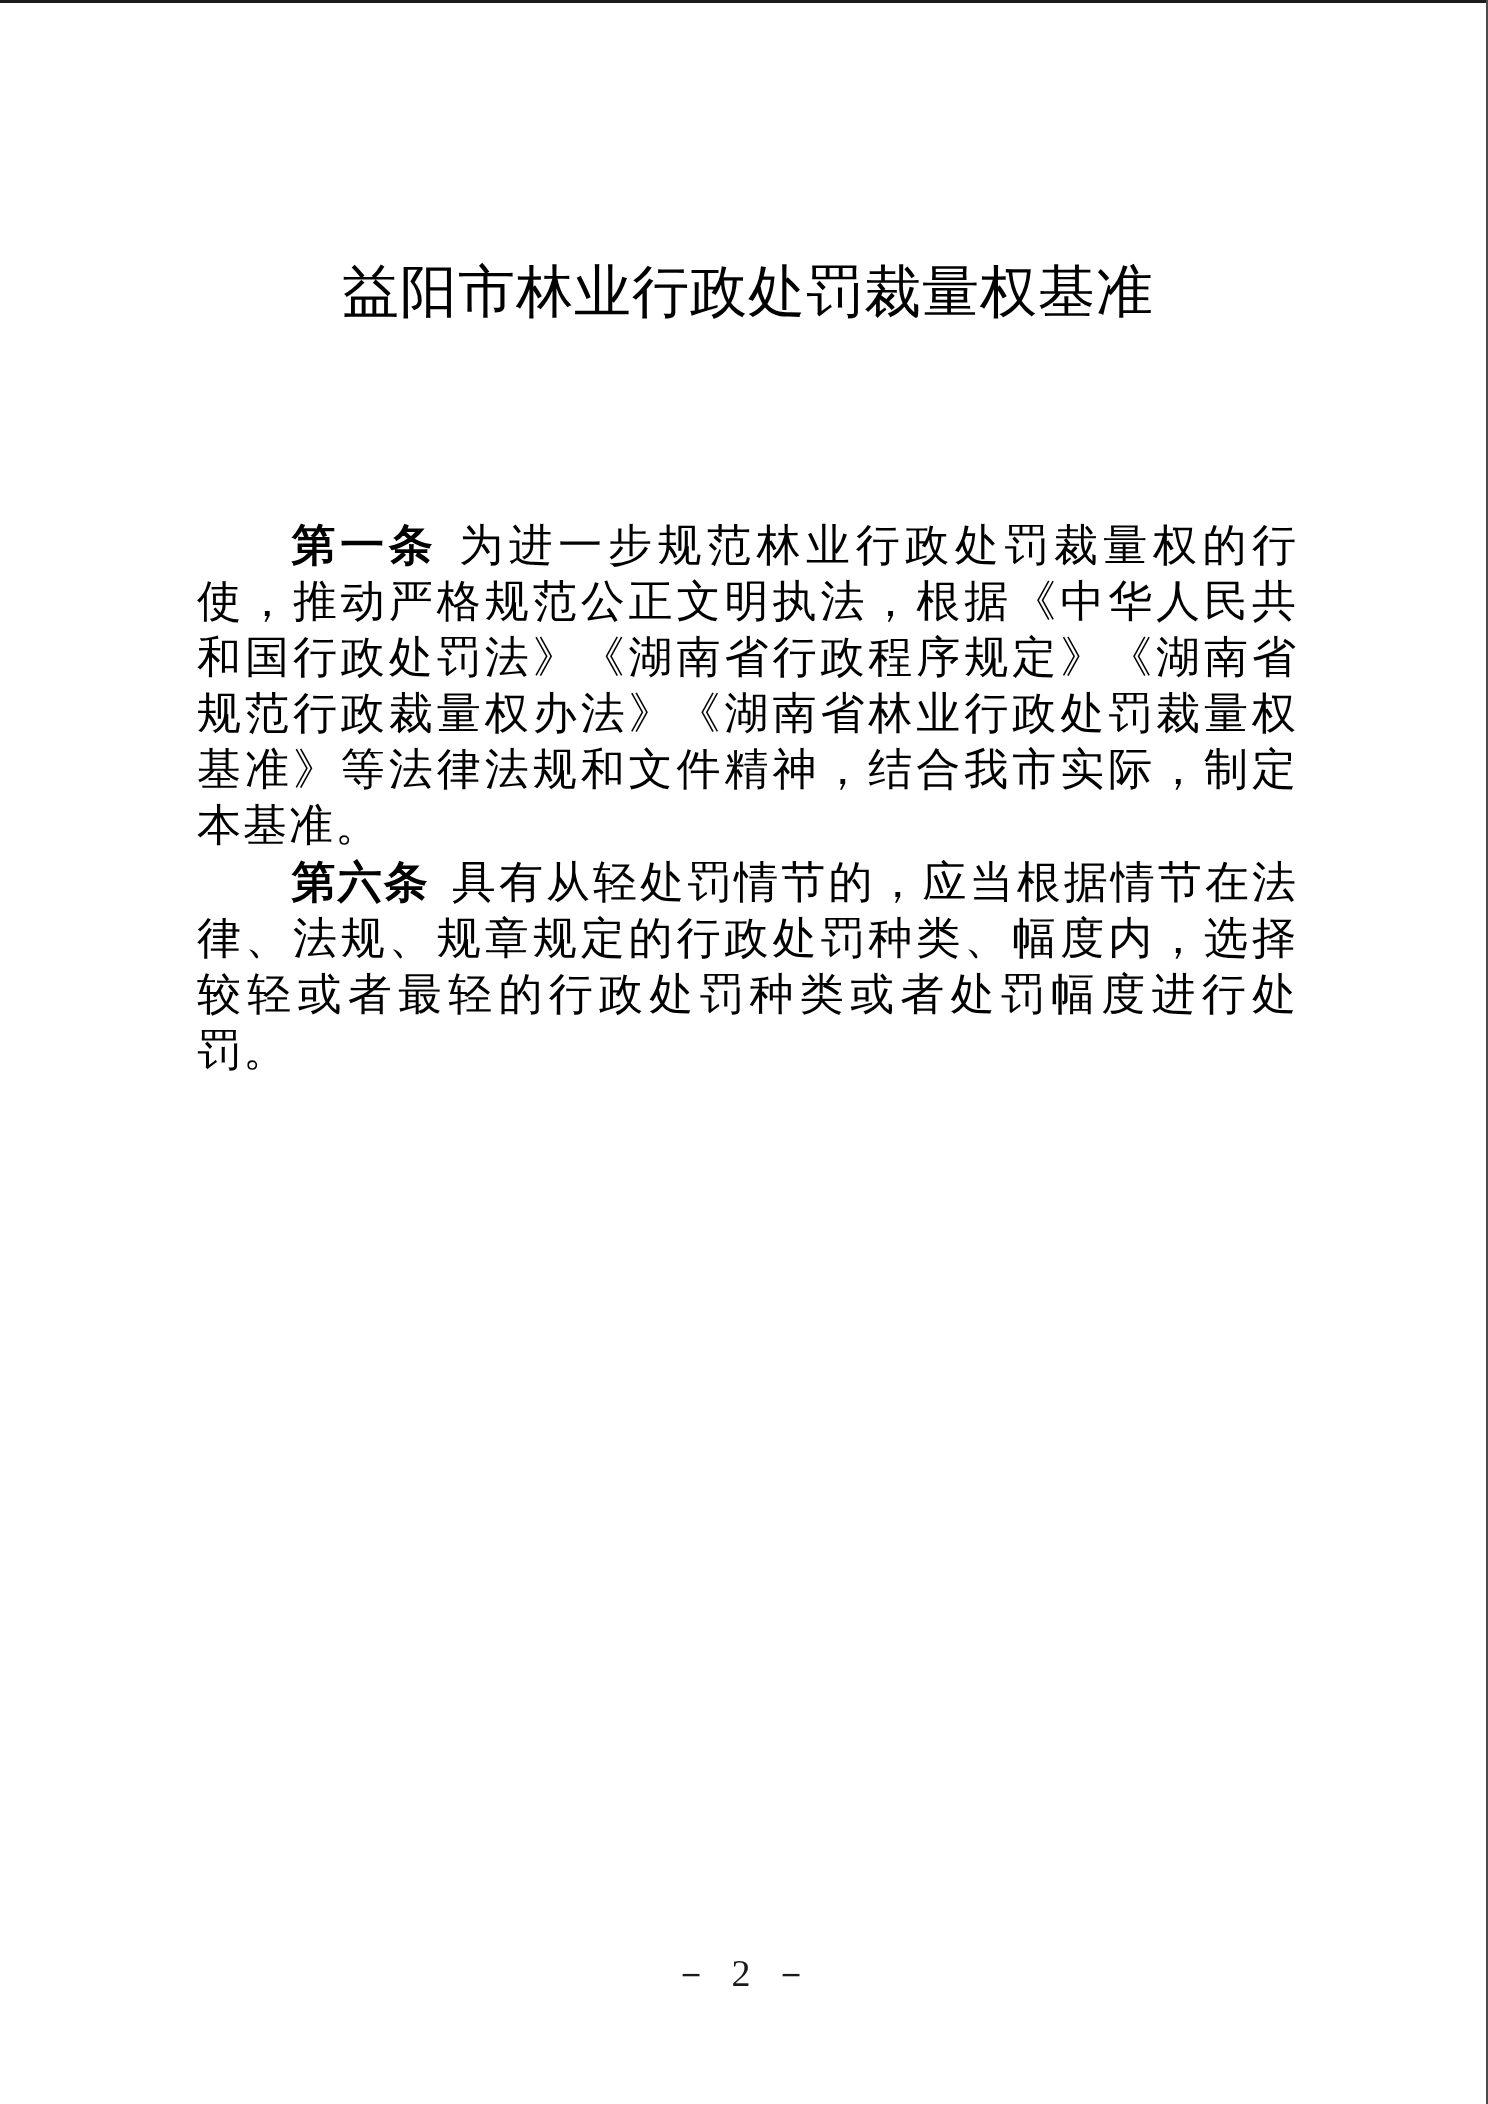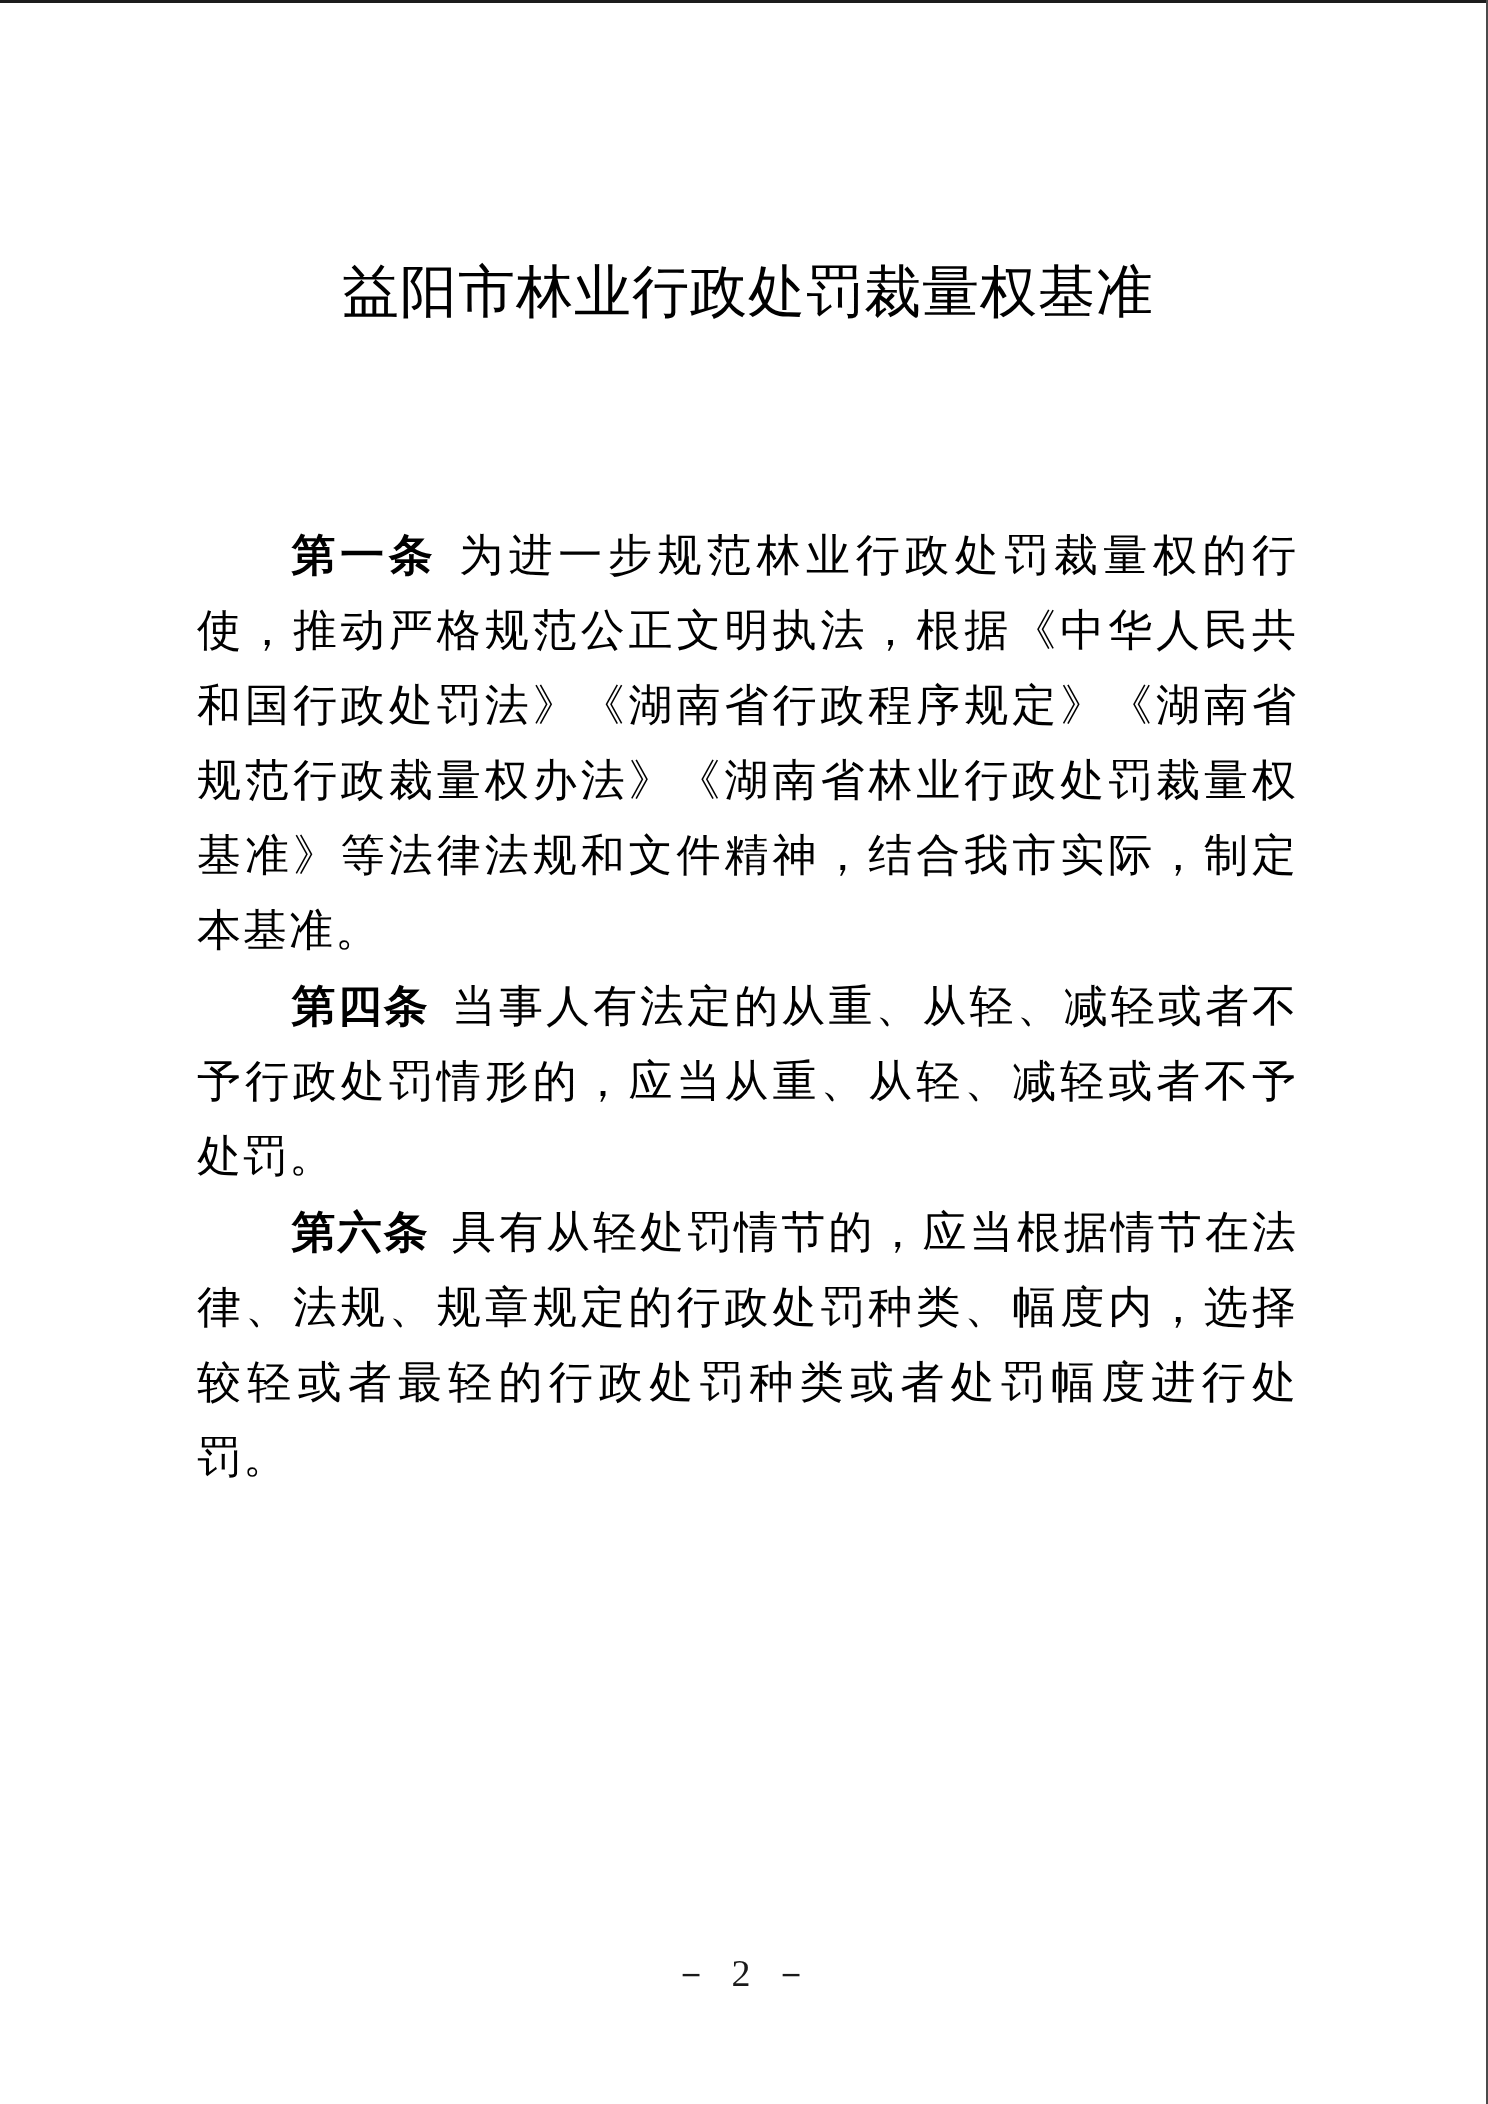--- a/index.html
+++ b/index.html
@@ -54,21 +54,21 @@
   }
   .doc-body {
     position: absolute;
     top: 517px;
     left: 197px;
     width: 1101px;
   }
   .article {
     margin: 0;
     font-size: 44px;
-    line-height: 75px;
+    line-height: 56px;
     letter-spacing: 2px;
     text-align: justify;
     text-indent: 2.15em;
     font-family: "Liberation Serif", serif;
   }
   .article-label {
     font-family: "Liberation Sans", sans-serif;
     font-weight: bold;
     letter-spacing: 1px;
     margin-right: 0.5em;
@@ -93,21 +93,20 @@
   <div class="scan-border-right"></div>
 
   <h1 class="doc-title">益阳市林业行政处罚裁量权基准</h1>
 
 
   <div class="doc-body">
   <p class="article"><b class="article-label">第一条</b><span>为进一步规范林业行政处罚裁量权的行使，推动严格规范公正文明执法，根据《中华人民共和国行政处罚法》《湖南省行政程序规定》《湖南省规范行政裁量权办法》《湖南省林业行政处罚裁量权基准》等法律法规和文件精神，结合我市实际，制定本基准。</span></p>
 
 
 
-  <p class="article"><b class="article-label">第四条</b><span>当事人有法定的从重、从轻、减轻或者不予行政处罚情形的，应当从重、从轻、减轻或者不予处罚。</span></p>
 
 
   <p class="article"><b class="article-label">第六条</b><span>具有从轻处罚情节的，应当根据情节在法律、法规、规章规定的行政处罚种类、幅度内，选择较轻或者最轻的行政处罚种类或者处罚幅度进行处罚。</span></p>
 </div>
 
   <div class="page-footer">－ 2 －</div>
 
 </div>
 
 </body></html>

